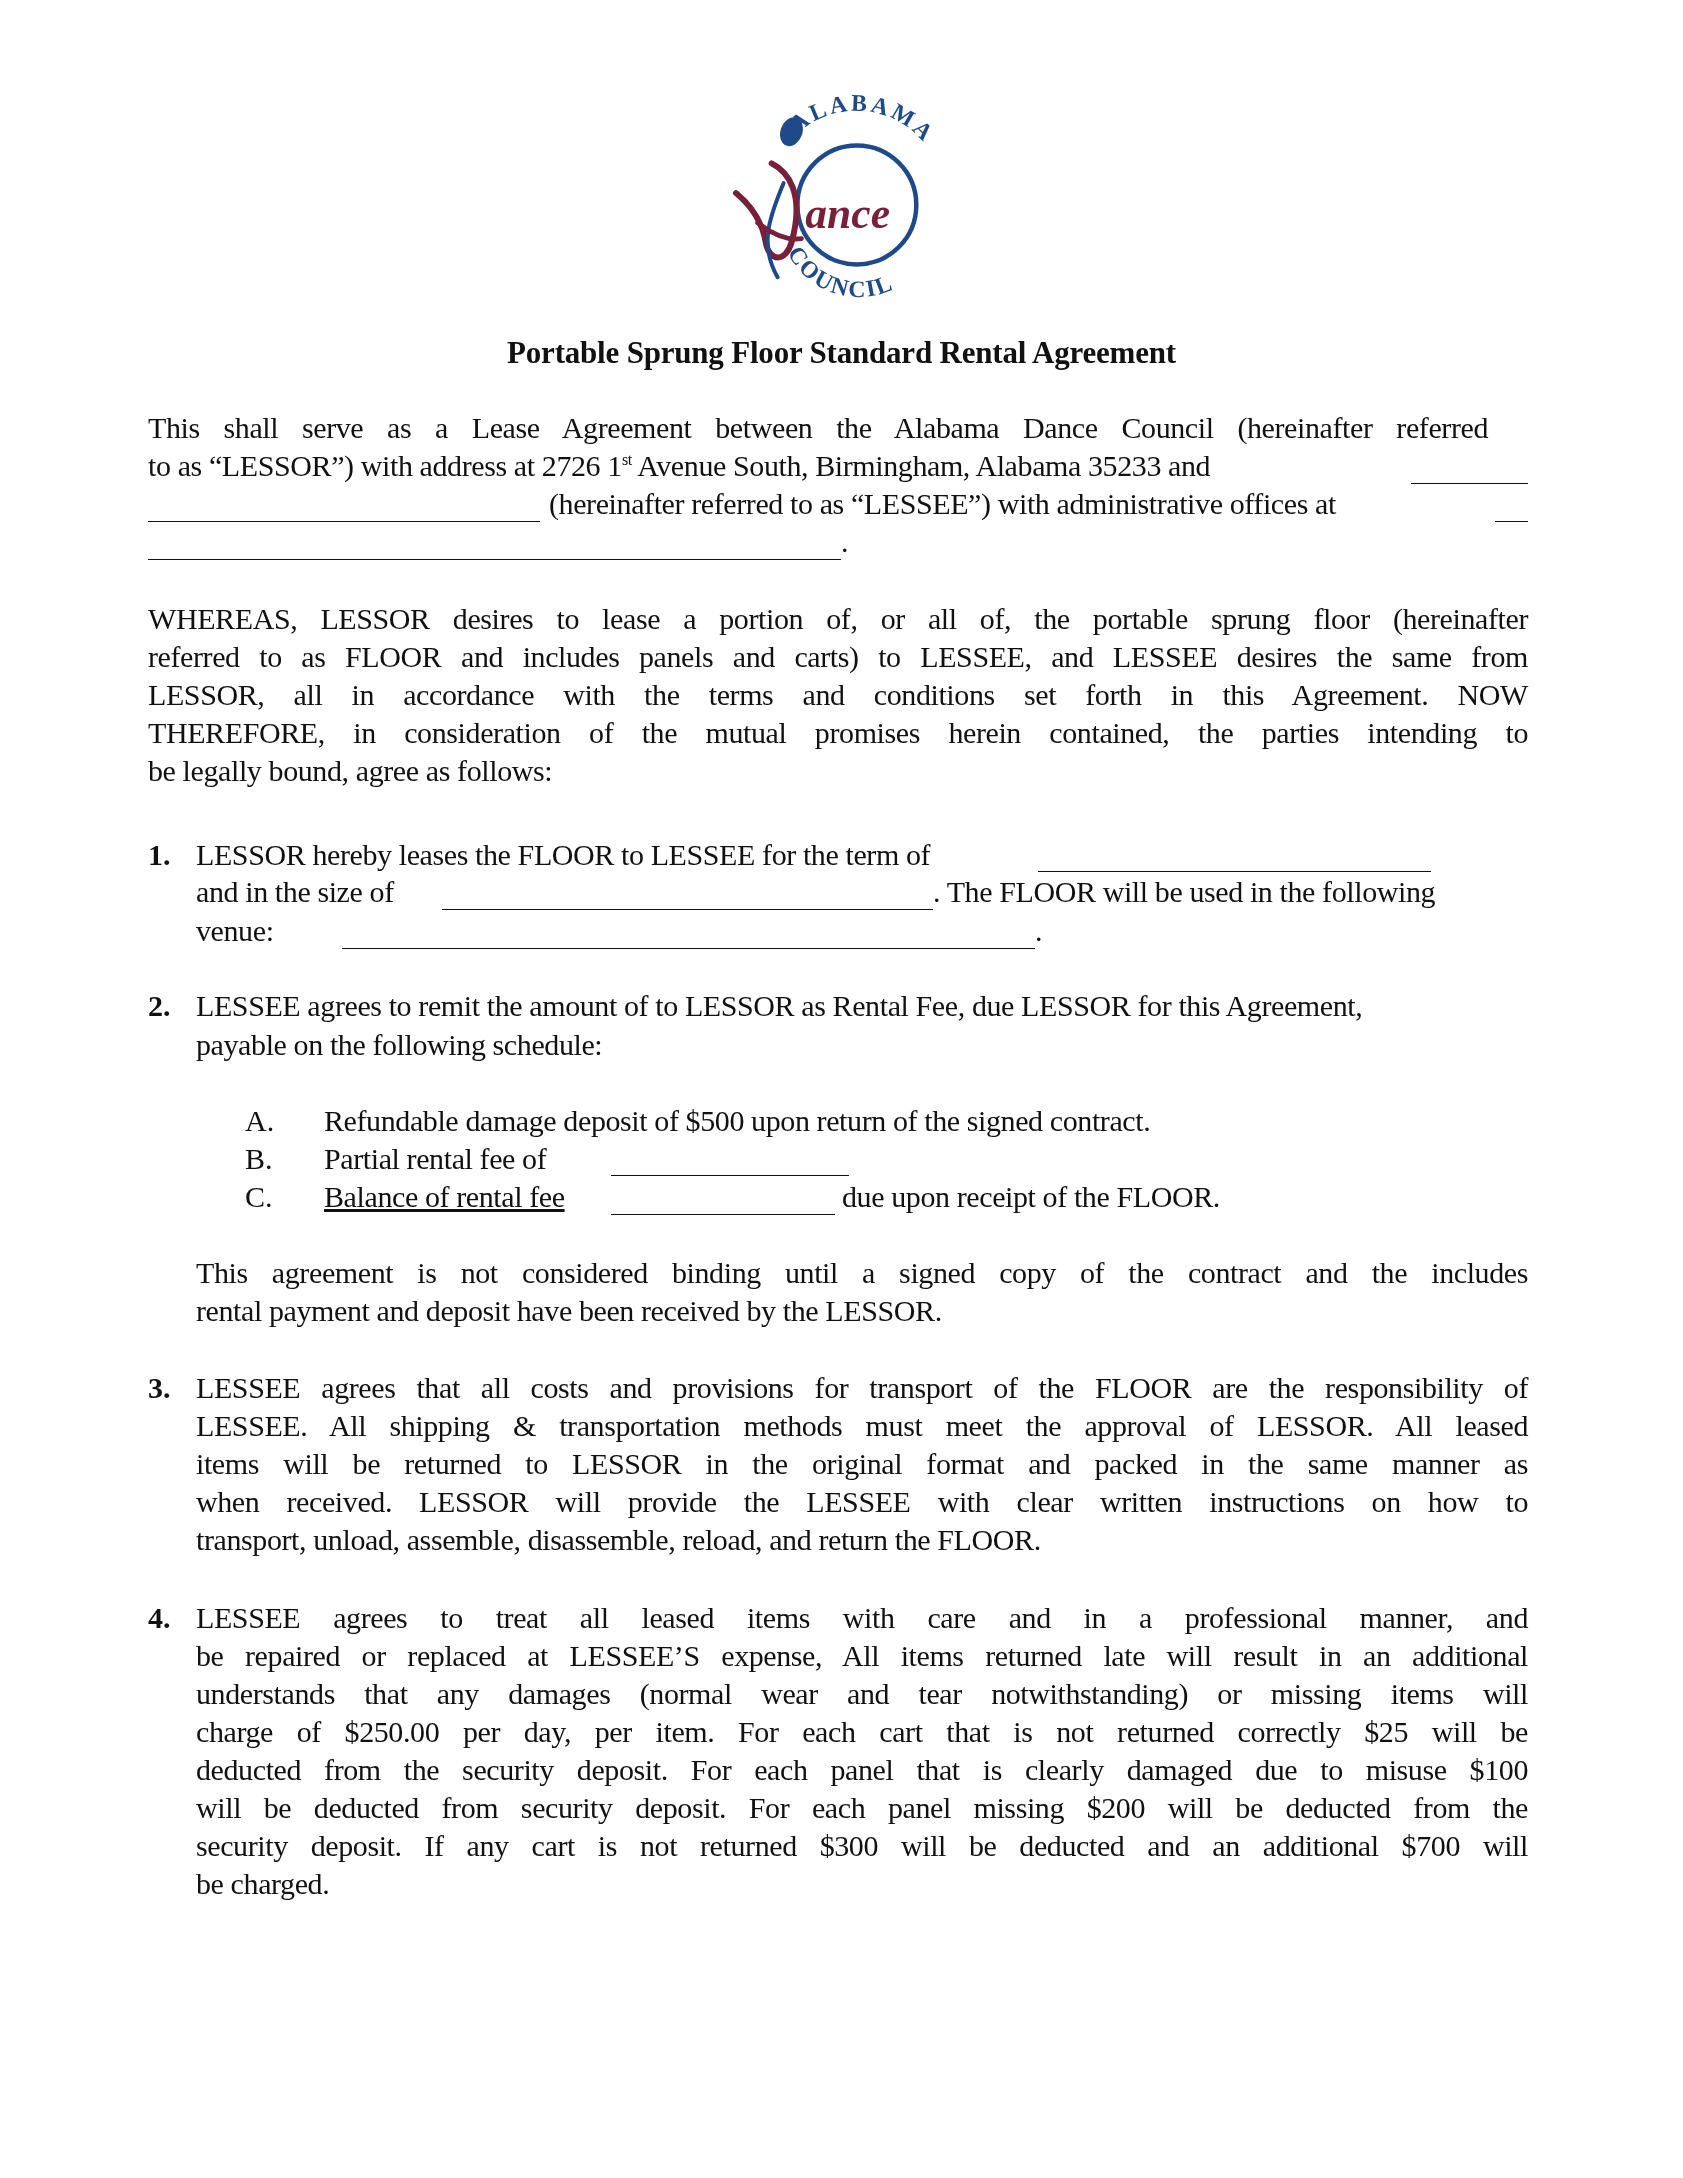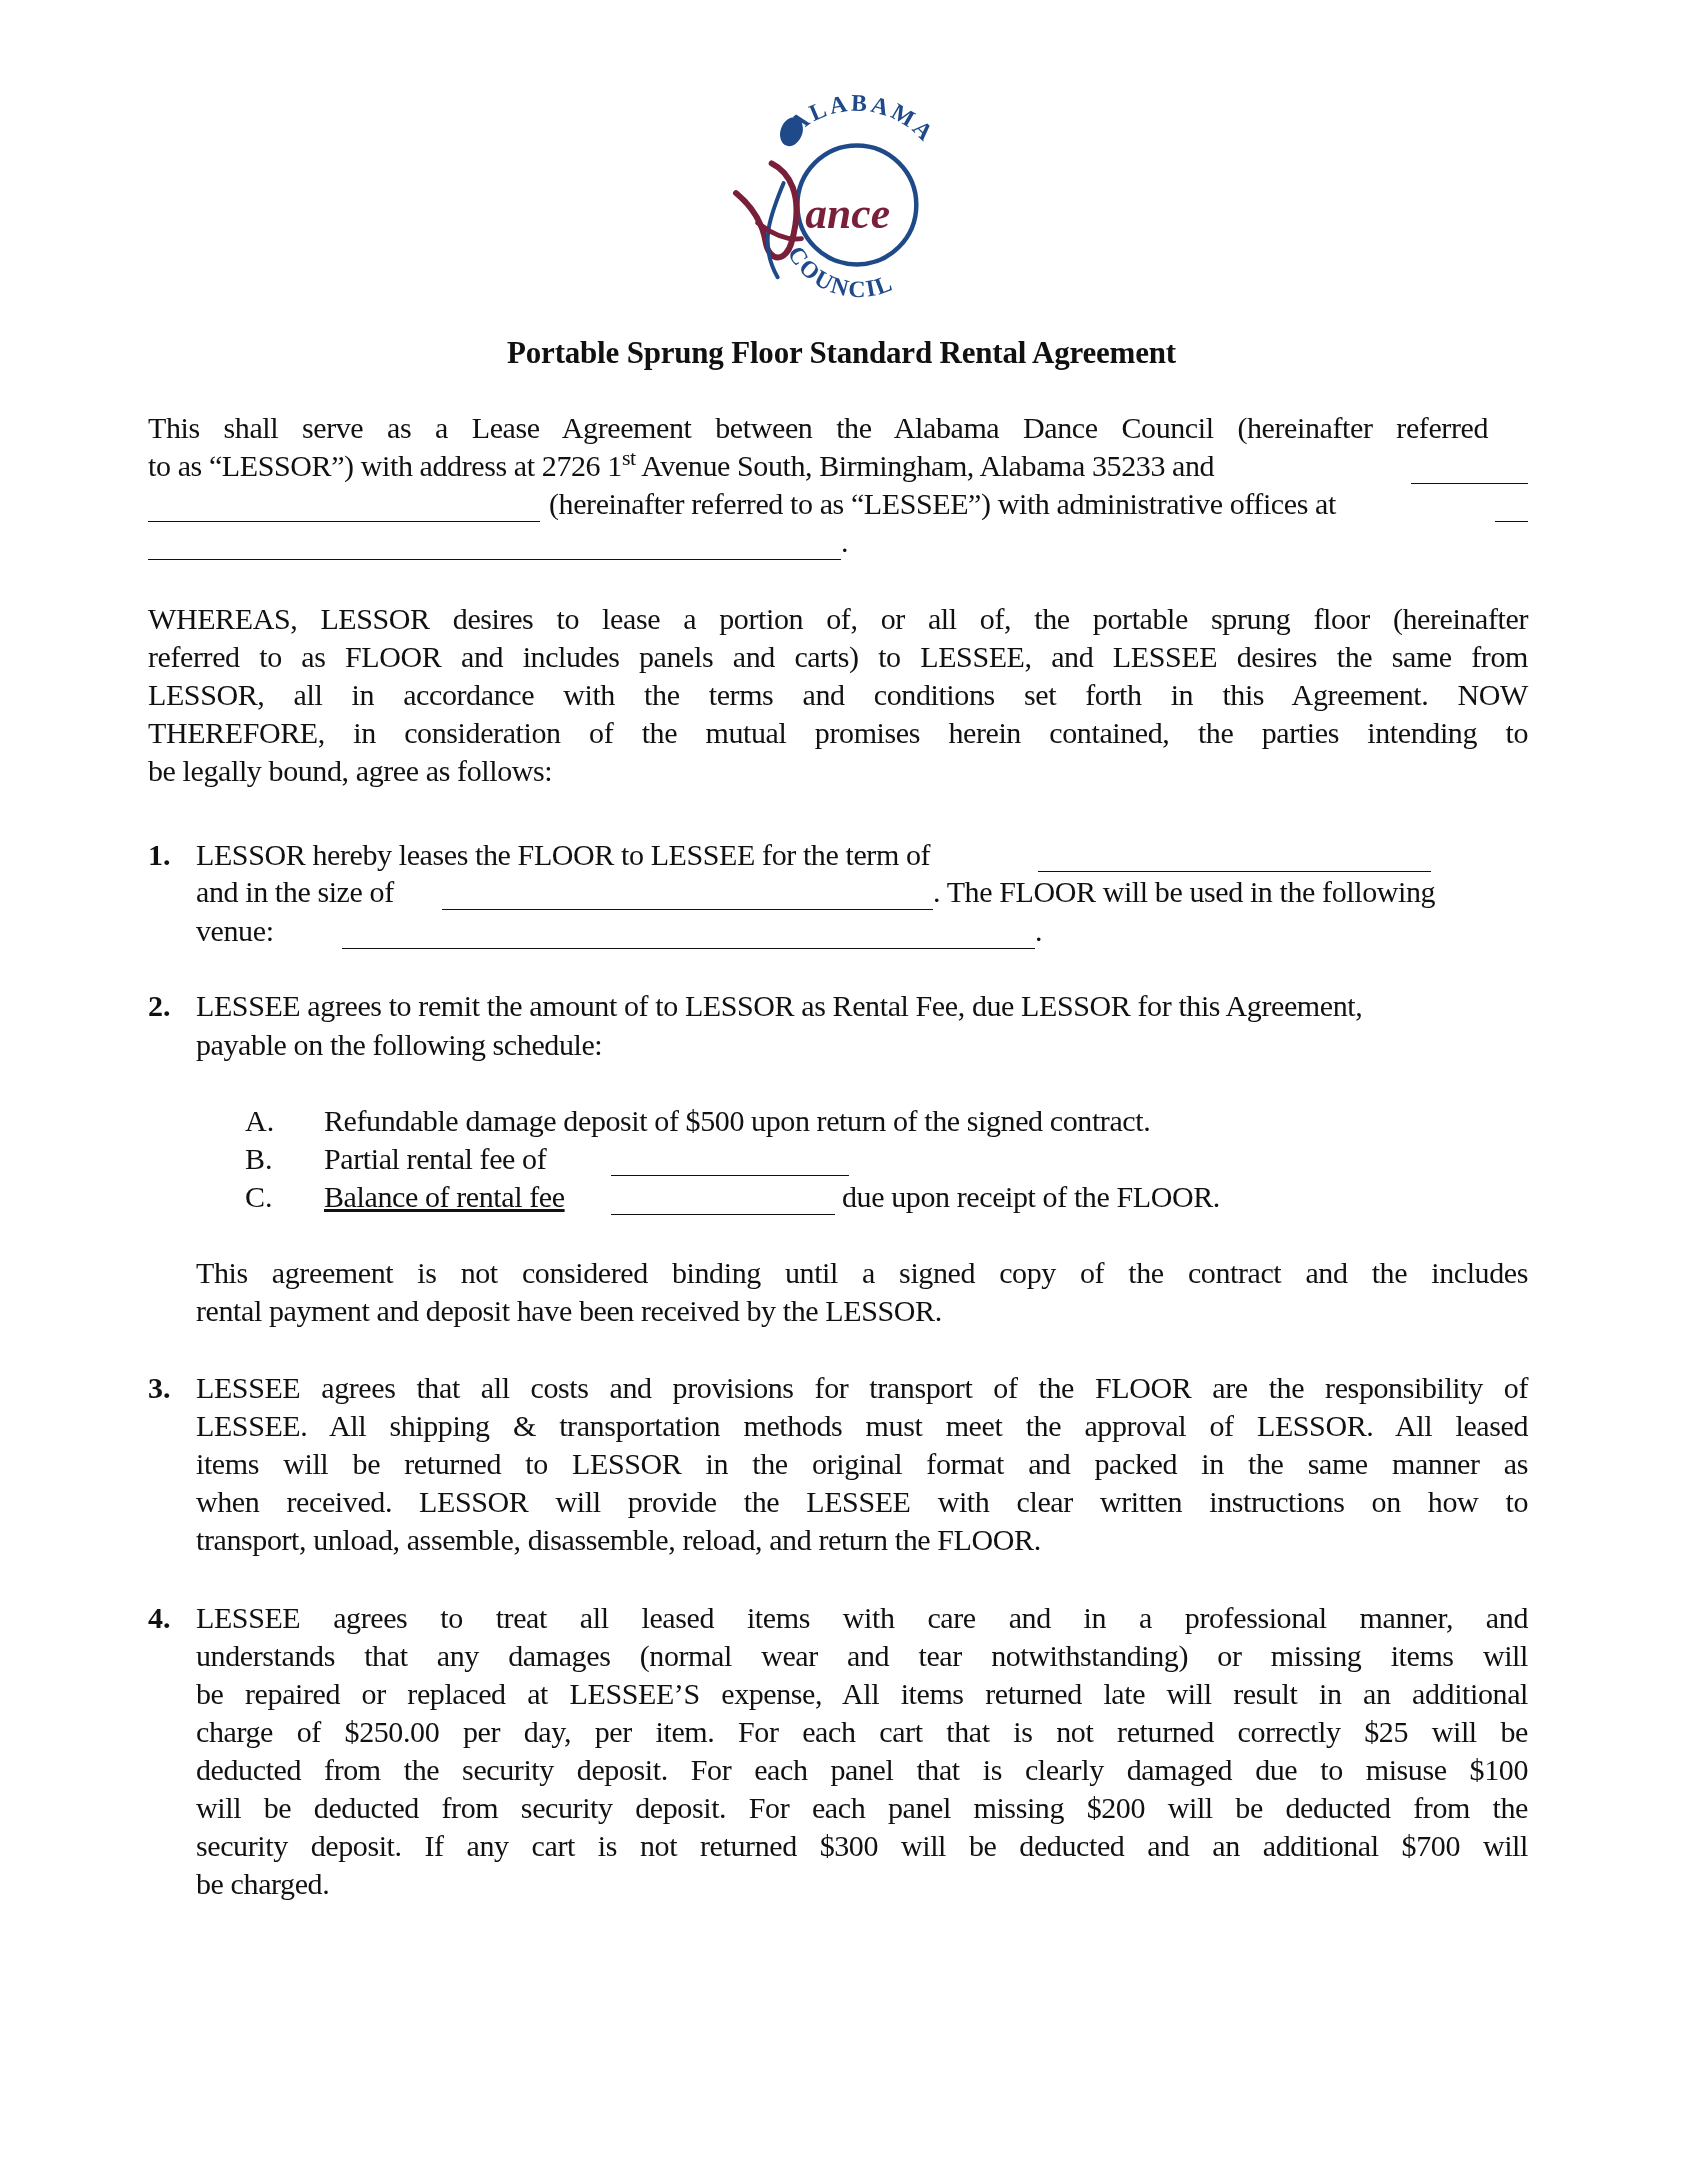--- a/index.html
+++ b/index.html
@@ -7,21 +7,21 @@
          font-family: "Liberation Serif", "DejaVu Serif", serif; color: #111; }
   .page { position: absolute; left: 0; top: 0; width: 1683px; height: 2178px; background: #fff; }
   .logo { position: absolute; left: 728px; top: 94px; width: 228px; height: 213px; }
   .title { position: absolute; left: 0; width: 1683px; top: 335px; text-align: center;
            font-weight: bold; font-size: 31px; letter-spacing: -0.2px; }
   .line { position: absolute; white-space: nowrap; font-size: 30px; line-height: 38px; letter-spacing: -0.4px; }
   .just { text-align: justify; text-align-last: justify; white-space: normal; }
   .blank { display: inline-block; border-bottom: 1.5px solid #111; height: 26px; vertical-align: baseline; }
   .num { position: absolute; font-weight: bold; font-size: 30px; line-height: 38px; }
   .sub-letter { position: absolute; font-size: 30px; line-height: 38px; }
-  sup { font-size: 22px; vertical-align: 11px; line-height: 0; }
+  sup { font-size: 16px; vertical-align: 11px; line-height: 0; }
 </style>
 </head>
 <body>
 
 <div class="page">
 
   <svg class="logo" viewBox="0 0 230 215">
     <circle cx="130" cy="112" r="60" fill="none" stroke="#1f4a8a" stroke-width="4.5"></circle>
     <ellipse cx="64" cy="38" rx="11" ry="15" transform="rotate(20 64 38)" fill="#1f4a8a"></ellipse>
     <path d="M44 70 C60 78, 78 100, 64 150 C58 170, 42 170, 38 150 C34 125, 20 110, 8 100" fill="none" stroke="#7a1f3a" stroke-width="6" stroke-linecap="round"></path>
@@ -99,22 +99,22 @@
     <div class="line just" style="position: relative; width: 1332px; white-space: nowrap; text-align-last: justify;">LESSEE agrees that all costs and provisions for transport of the FLOOR are the responsibility of</div>
     <div class="line just" style="position: relative; width: 1332px; white-space: nowrap; text-align-last: justify;">LESSEE. All shipping &amp; transportation methods must meet the approval of LESSOR.  All leased</div>
     <div class="line just" style="position: relative; width: 1332px; white-space: nowrap; text-align-last: justify;">items will be returned to LESSOR in the original format and packed in the same manner as</div>
     <div class="line just" style="position: relative; width: 1332px; white-space: nowrap; text-align-last: justify;">when received.  LESSOR will provide the LESSEE with clear written instructions on how to</div>
     <div class="line" style="position:relative;">transport, unload, assemble, disassemble, reload, and return the FLOOR.</div>
   </div>
 
   <div class="num" style="left:148px; top:1599px;">4.</div>
   <div style="position:absolute; left:196px; top:1599px; width:1332px;">
     <div class="line just" style="position: relative; width: 1332px; white-space: nowrap; text-align-last: justify;">LESSEE agrees to treat all leased items with care and in a professional manner, and</div>
+    <div class="line just" style="position: relative; width: 1332px; white-space: nowrap; text-align-last: justify;">be repaired or replaced at LESSEE’S expense, All items returned late will result in an additional</div>
     <div class="line just" style="position: relative; width: 1332px; white-space: nowrap; text-align-last: justify;">understands that any damages (normal wear and tear notwithstanding) or missing items will</div>
-    <div class="line just" style="position: relative; width: 1332px; white-space: nowrap; text-align-last: justify;">be repaired or replaced at LESSEE’S expense, All items returned late will result in an additional</div>
     <div class="line just" style="position: relative; width: 1332px; white-space: nowrap; text-align-last: justify;">charge of $250.00 per day, per item. For each cart that is not returned correctly $25 will be</div>
     <div class="line just" style="position: relative; width: 1332px; white-space: nowrap; text-align-last: justify;">deducted from the security deposit. For each panel that is clearly damaged due to misuse $100</div>
     <div class="line just" style="position: relative; width: 1332px; white-space: nowrap; text-align-last: justify;">will be deducted from security deposit. For each panel missing $200 will be deducted from the</div>
     <div class="line just" style="position: relative; width: 1332px; white-space: nowrap; text-align-last: justify;">security deposit. If any cart is not returned $300 will be deducted and an additional $700 will</div>
     <div class="line" style="position:relative;">be charged.</div>
   </div>
 
 </div>
 
 

